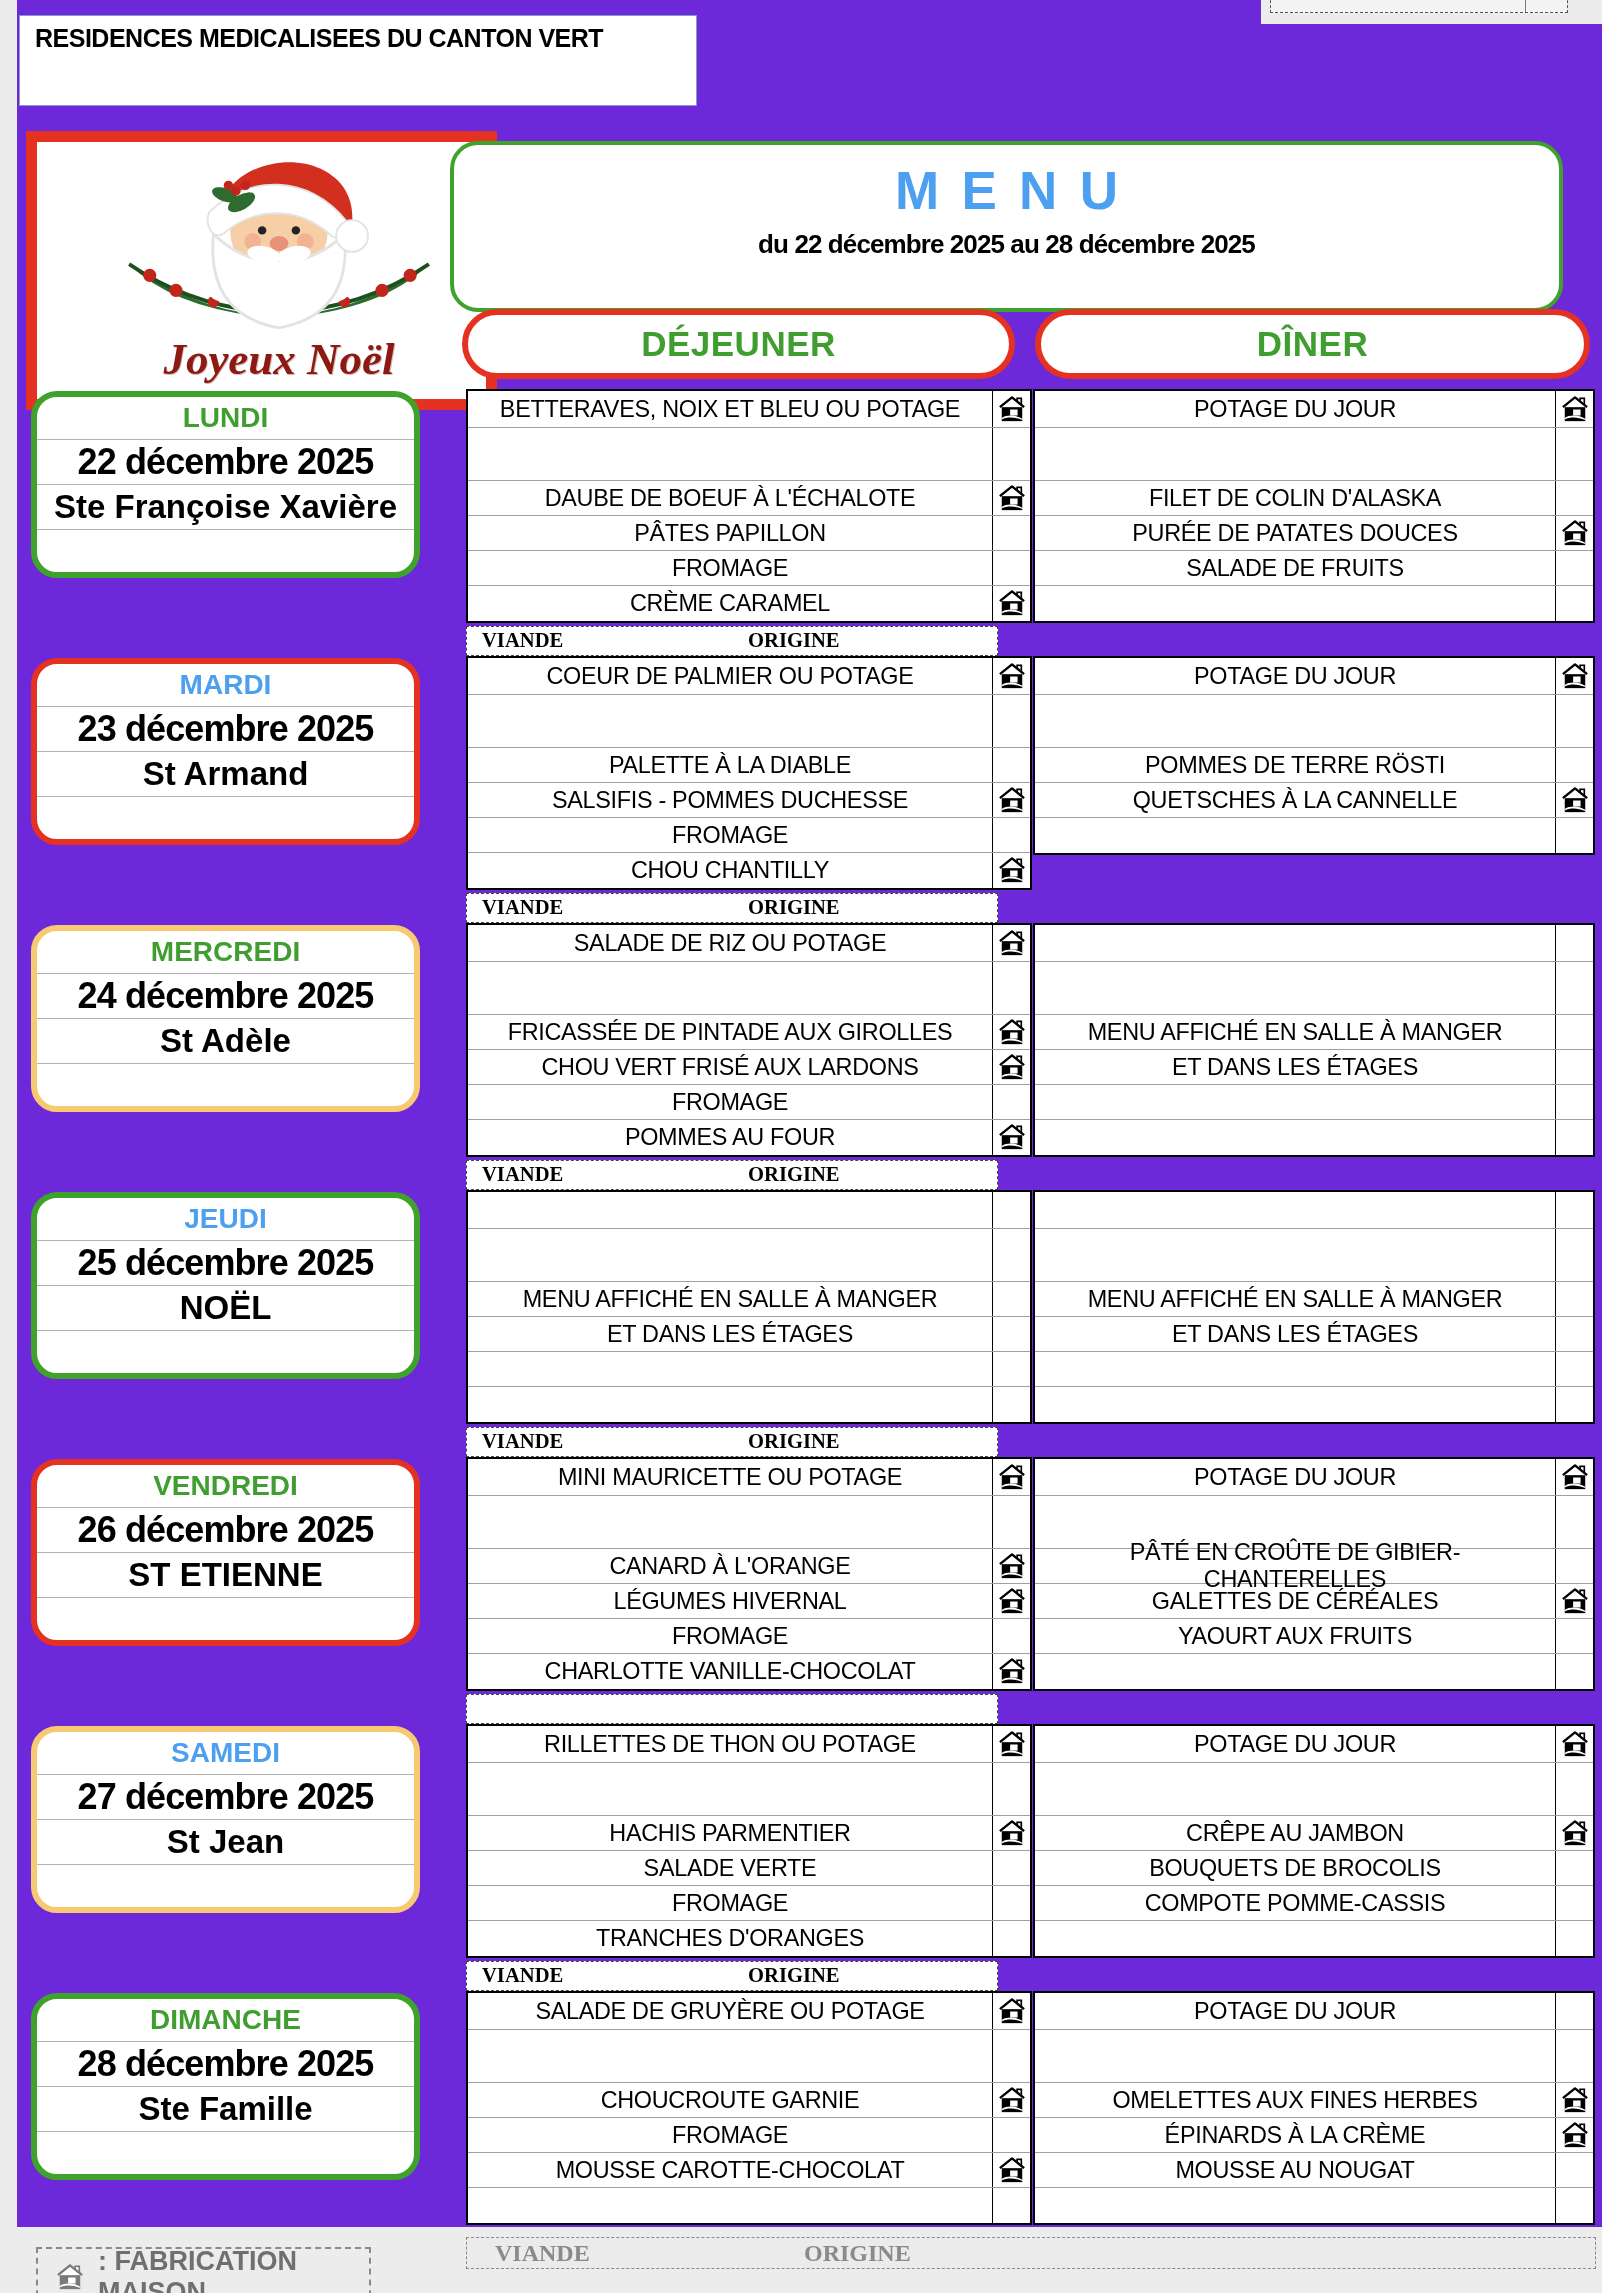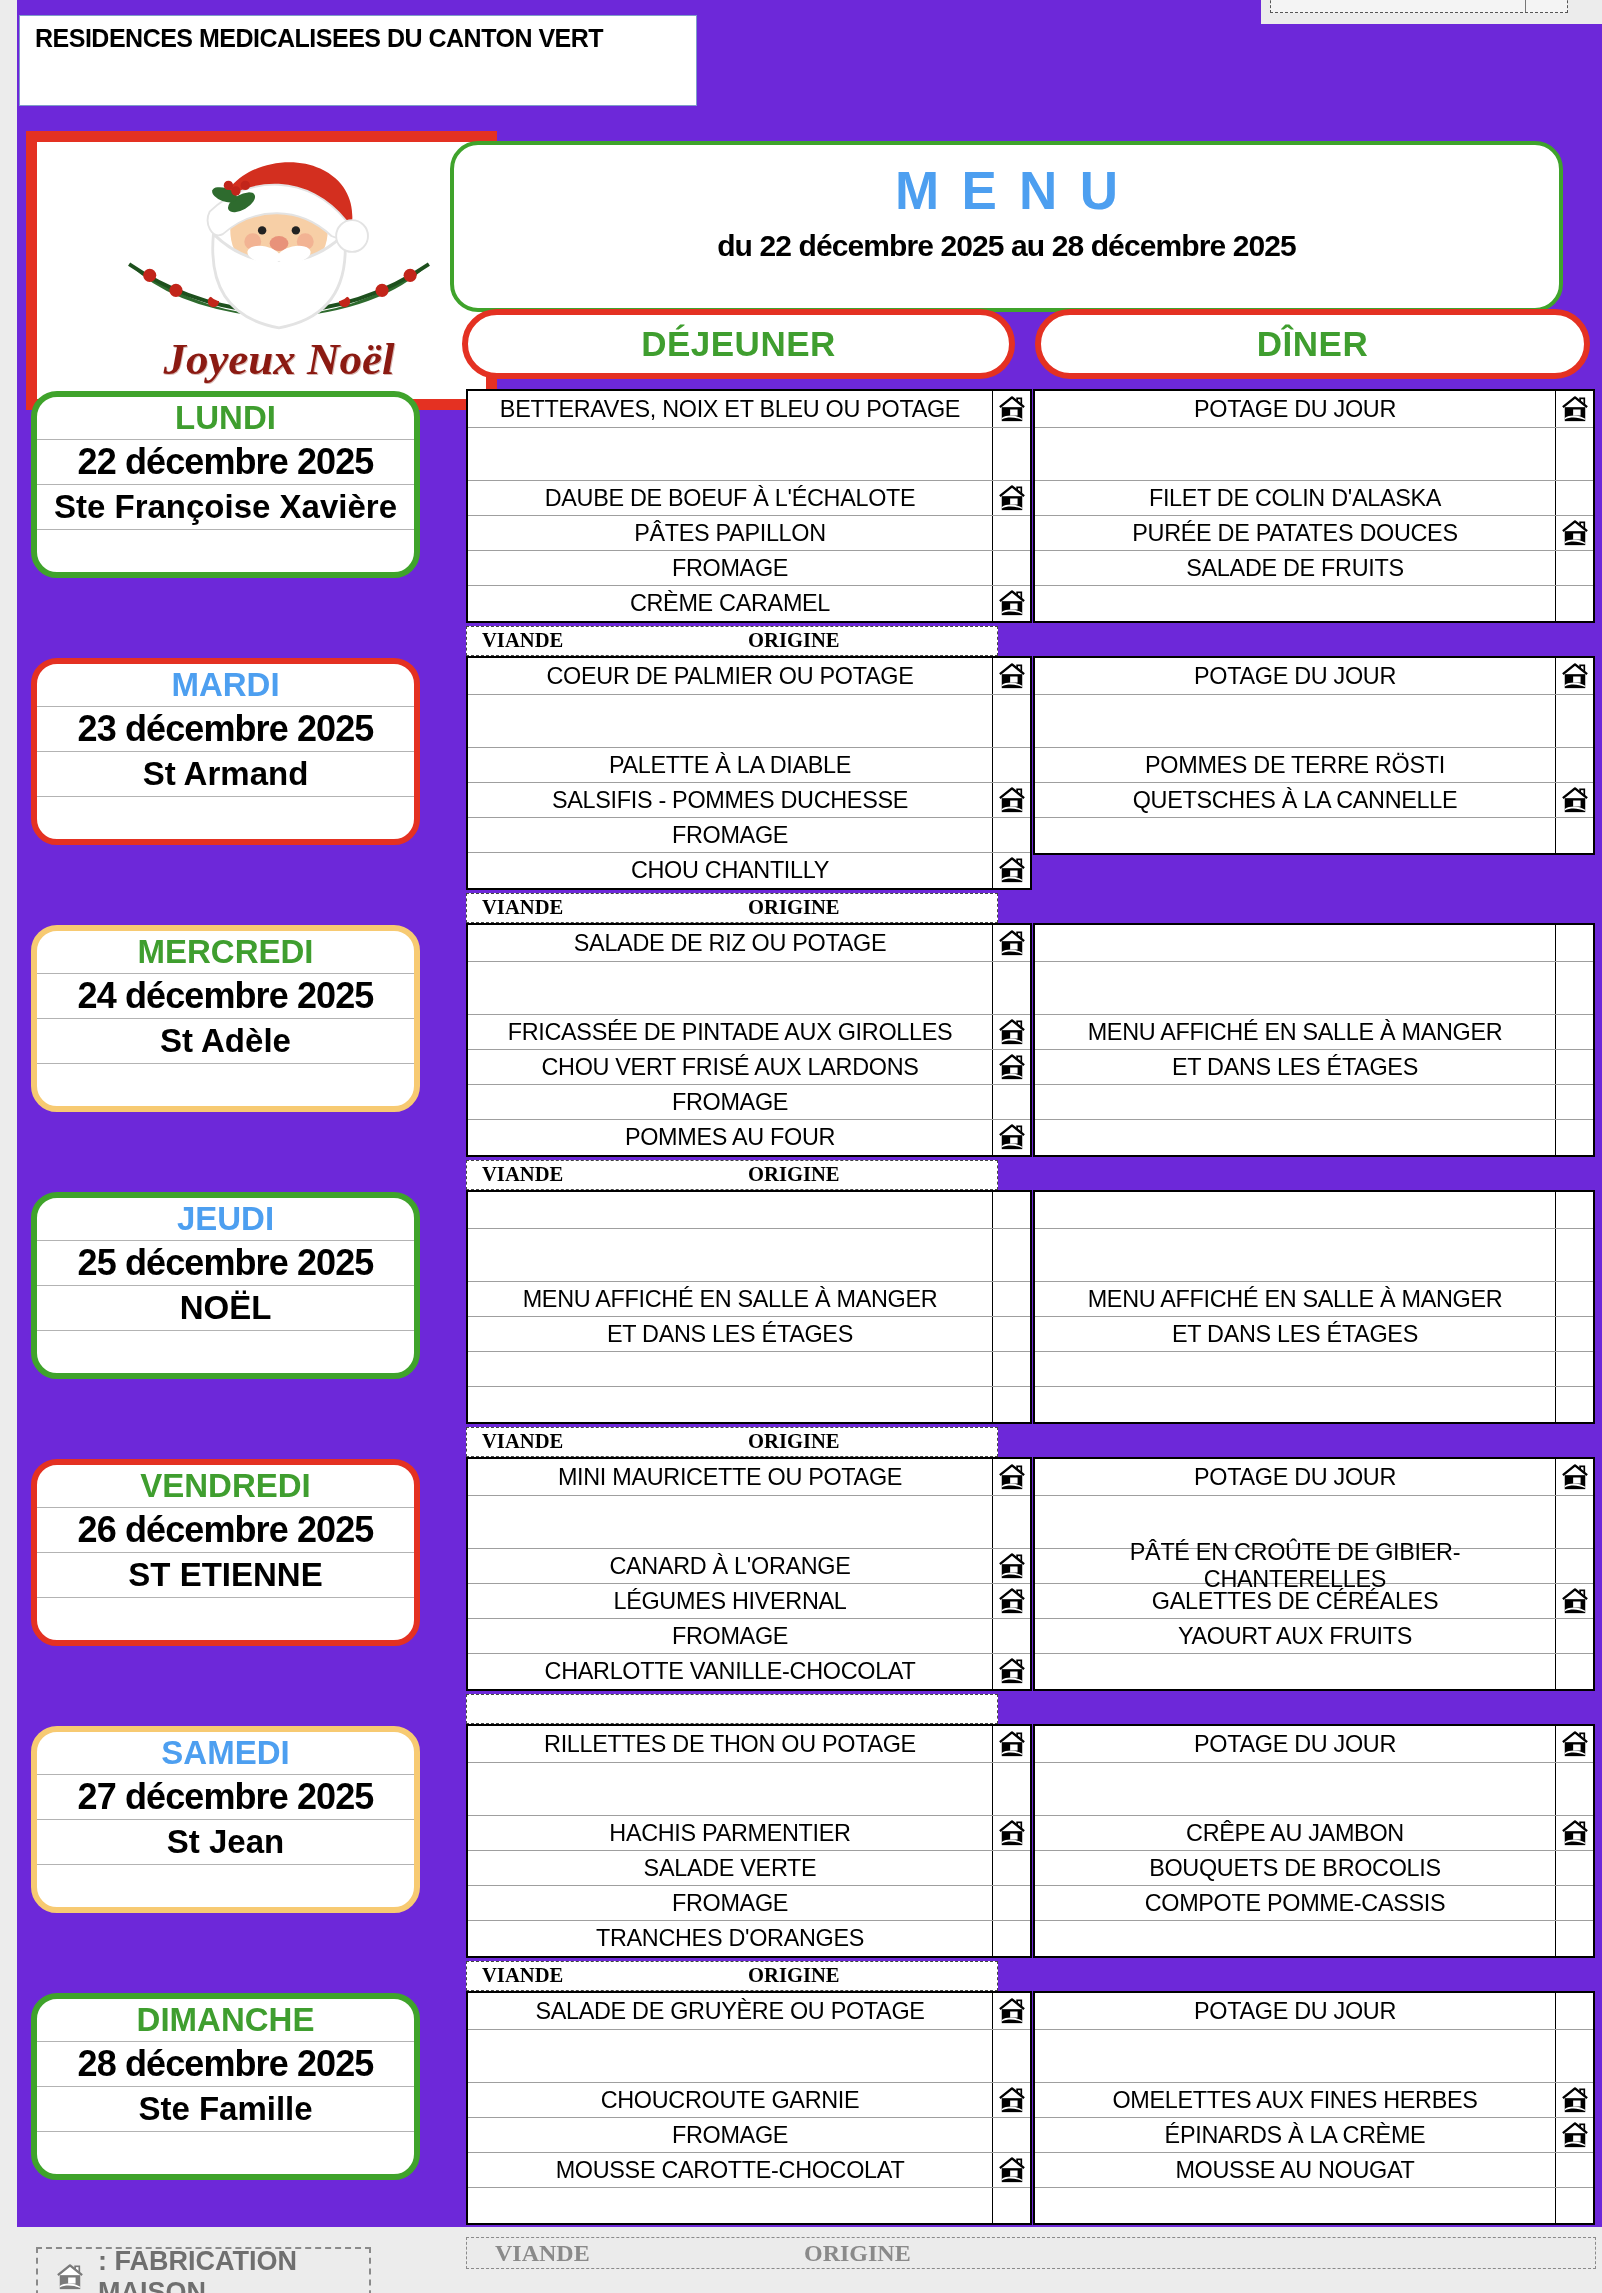--- a/index.html
+++ b/index.html
@@ -21,35 +21,35 @@
   
   .santa-box{left:26px;top:131px;width:471px;height:279px;border:11.2px solid #e43122;background:#fff;text-align:center;padding-left:35px;}
   .santa-art{display:block;margin:1.9px auto 0 auto;}
   .santa-caption{font-family:"Liberation Serif",serif;font-style:italic;font-weight:bold;
                  color:#8b1a12;font-size:45px;line-height:1;margin-top:-5.6px;text-shadow:0.9px 0.9px 0 #d8b9b4;}
 
   
   .menu-box{left:450px;top:141px;width:1113px;height:171px;border:4.7px solid #3fa32b;border-radius:28px;
             background:#fff;text-align:center;}
   .menu-title{margin-top:15px;font-size:53px;font-weight:bold;color:#4d9ff0;letter-spacing:0.42em;text-indent:0.42em;}
-  .menu-subtitle{margin-top:7.5px;font-size:30px;font-weight:bold;letter-spacing:-0.9px;}
+  .menu-subtitle{margin-top:7.5px;font-size:26px;font-weight:bold;letter-spacing:-0.9px;}
 
   
   .meal-header{top:309px;height:70px;border:6.6px solid #e43122;border-radius:37px;background:#fff;
                display:flex;align-items:center;justify-content:center;
                font-size:35px;font-weight:bold;color:#3f9e2f;letter-spacing:0.5px;}
   .meal-header.dej{left:462px;width:553px;}
   .meal-header.din{left:1035px;width:555px;}
 
   
   .day-group{left:0;width:1602px;height:267px;}
   .day-box{position:absolute;left:31px;top:1.9px;width:389px;height:187px;border:6.6px solid #3fa32b;
            border-radius:26px;background:#fff;overflow:hidden;box-sizing:border-box;}
   .day-row{box-sizing:border-box;display:flex;align-items:center;justify-content:center;font-weight:bold;}
-  .day-title{height:42px;font-size:33px;}
+  .day-title{height:42px;font-size:28px;}
   .day-date{height:45px;font-size:36px;border-top:0.9px solid #b3b3b3;letter-spacing:-0.9px;}
   .day-saint{height:45px;font-size:33px;border-top:0.9px solid #b3b3b3;}
   .day-empty{height:42px;border-top:0.9px solid #b3b3b3;}
 
   
   .menu-table{position:absolute;top:0;border:2.8px solid #000;background:#fff;box-sizing:border-box;}
   .menu-table.dej{left:466px;width:566px;}
   .menu-table.din{left:1033px;width:562px;}
   .menu-row{display:flex;border-bottom:0.9px solid #9f9f9f;box-sizing:border-box;}
   .menu-row:last-child{border-bottom:none;}

